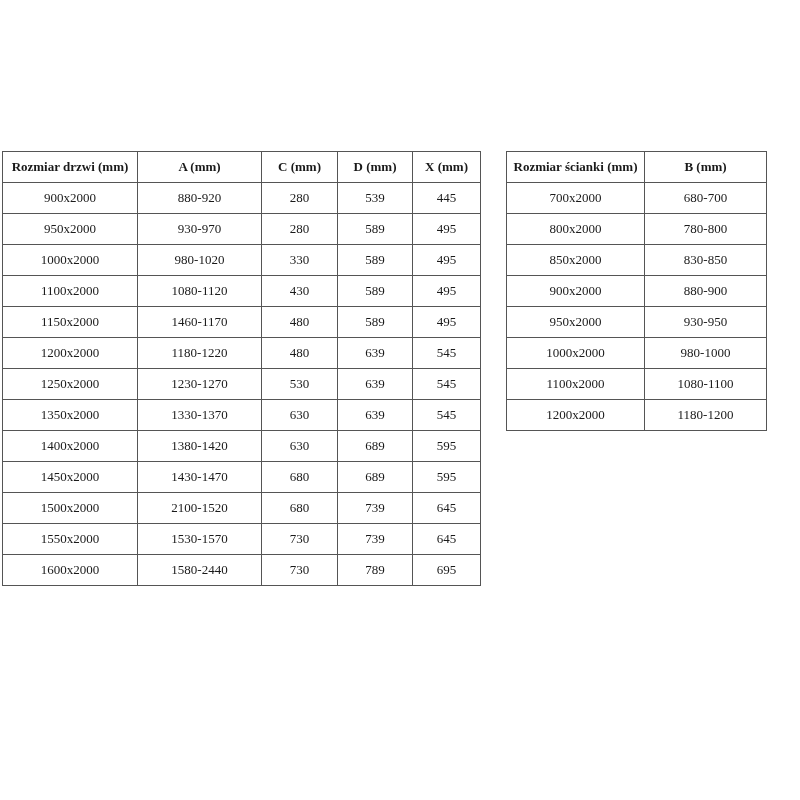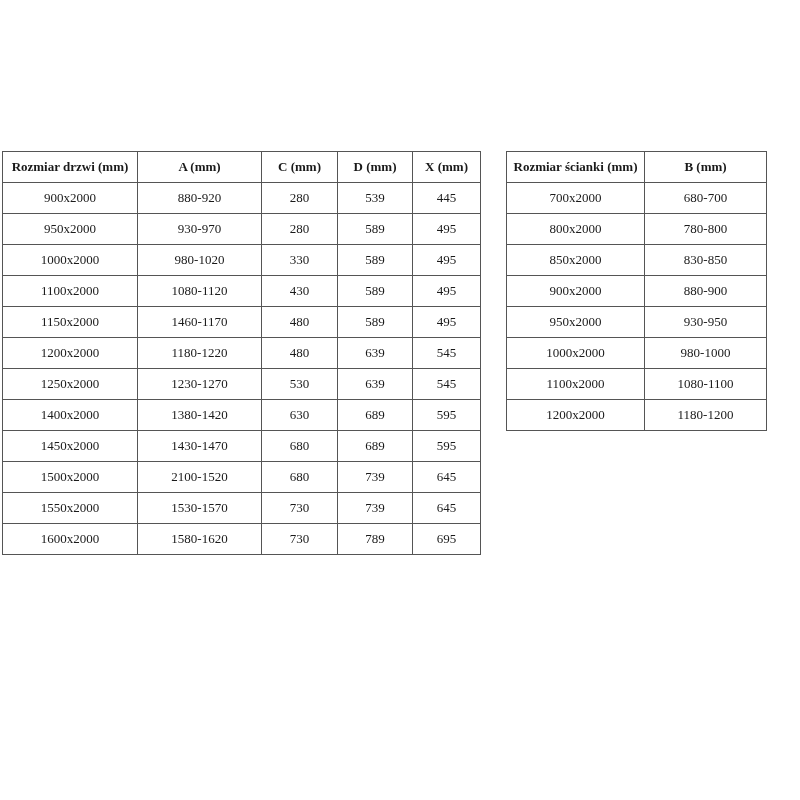--- a/index.html
+++ b/index.html
@@ -114,20 +114,27 @@
           <td>545</td>
         </tr>
         <tr>
           <td>1250x2000</td>
           <td>1230-1270</td>
           <td>530</td>
           <td>639</td>
           <td>545</td>
         </tr>
         <tr>
+          <td>1350x2000</td>
+          <td>1330-1370</td>
+          <td>630</td>
+          <td>639</td>
+          <td>545</td>
+        </tr>
+        <tr>
           <td>1400x2000</td>
           <td>1380-1420</td>
           <td>630</td>
           <td>689</td>
           <td>595</td>
         </tr>
         <tr>
           <td>1450x2000</td>
           <td>1430-1470</td>
           <td>680</td>
@@ -143,21 +150,21 @@
         </tr>
         <tr>
           <td>1550x2000</td>
           <td>1530-1570</td>
           <td>730</td>
           <td>739</td>
           <td>645</td>
         </tr>
         <tr>
           <td>1600x2000</td>
-          <td>1580-1620</td>
+          <td>1580-2440</td>
           <td>730</td>
           <td>789</td>
           <td>695</td>
         </tr>
       </tbody>
     </table>
 
   <table class="spec" id="wall-table">
     <colgroup>
       <col style="width:138px">

